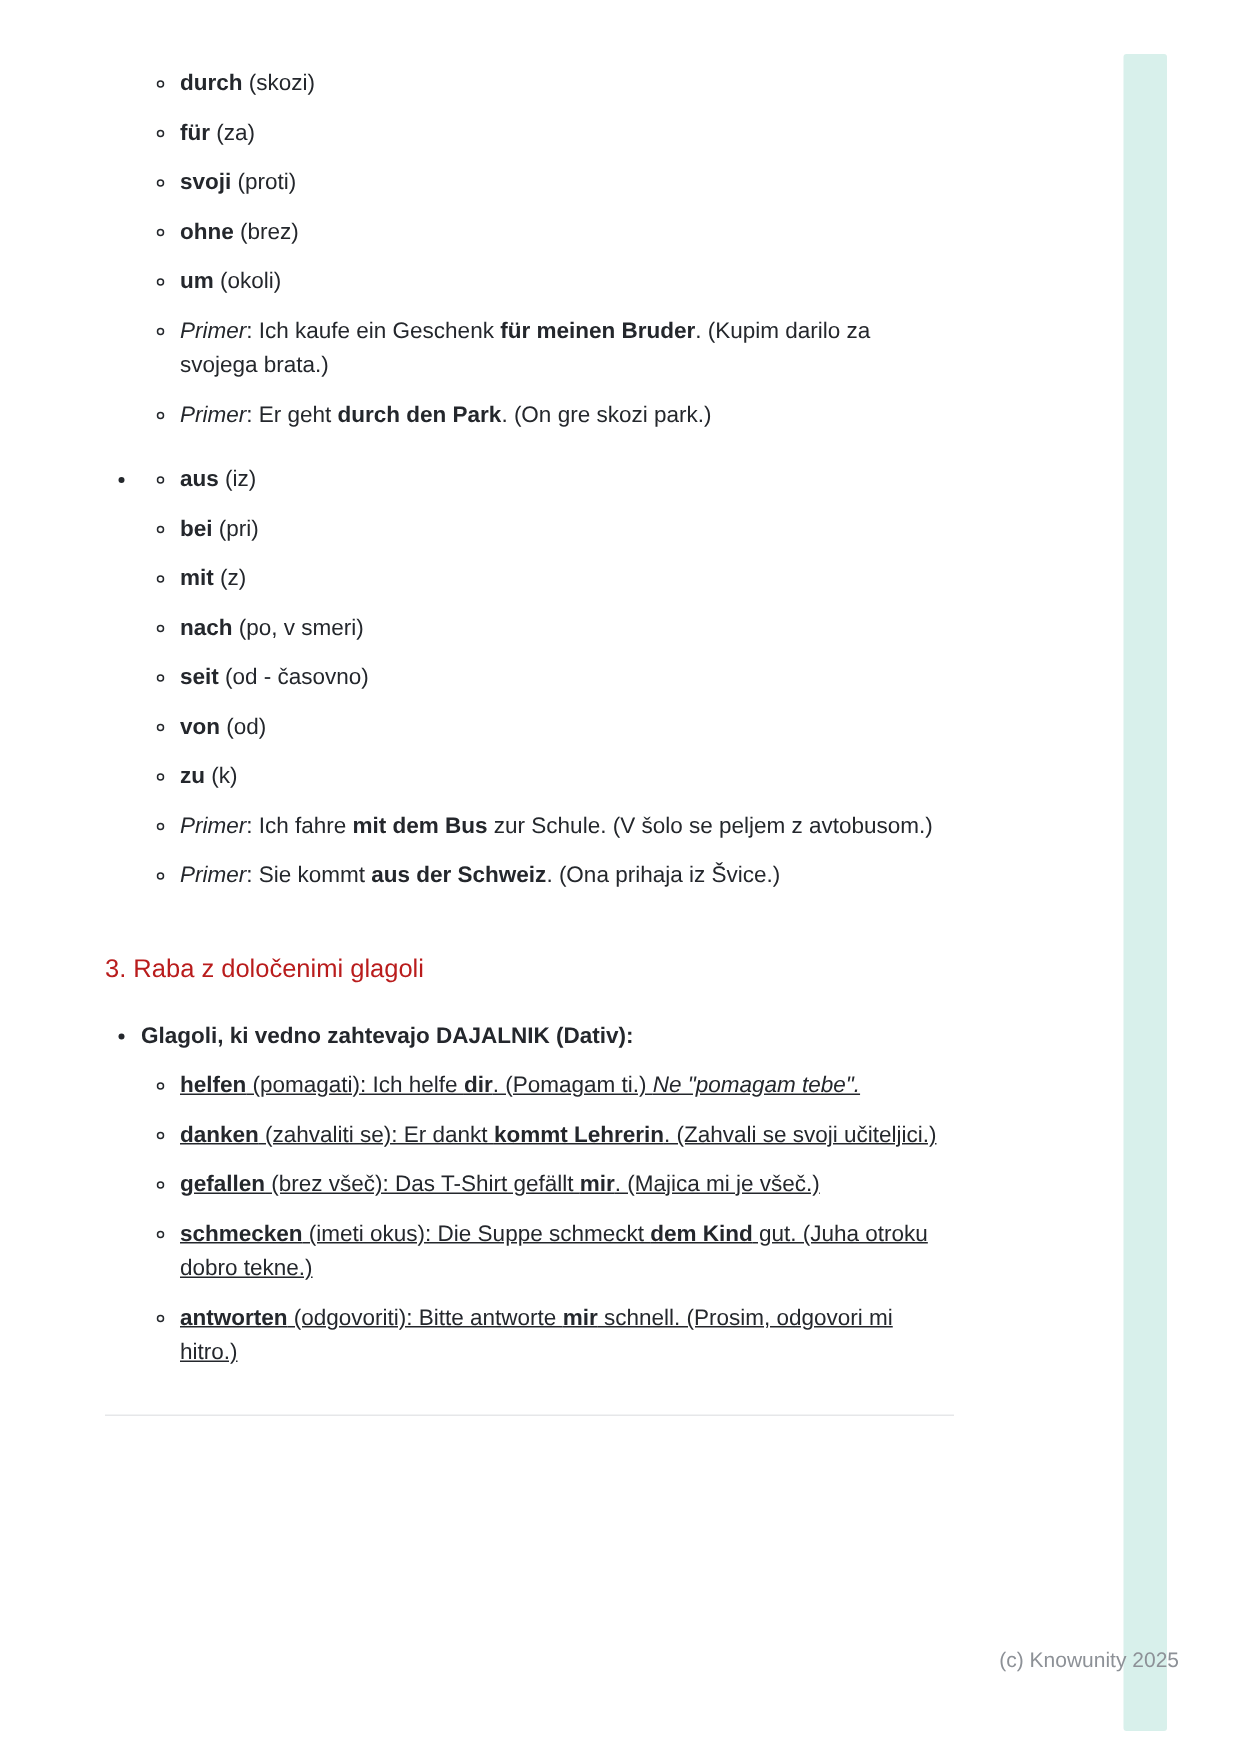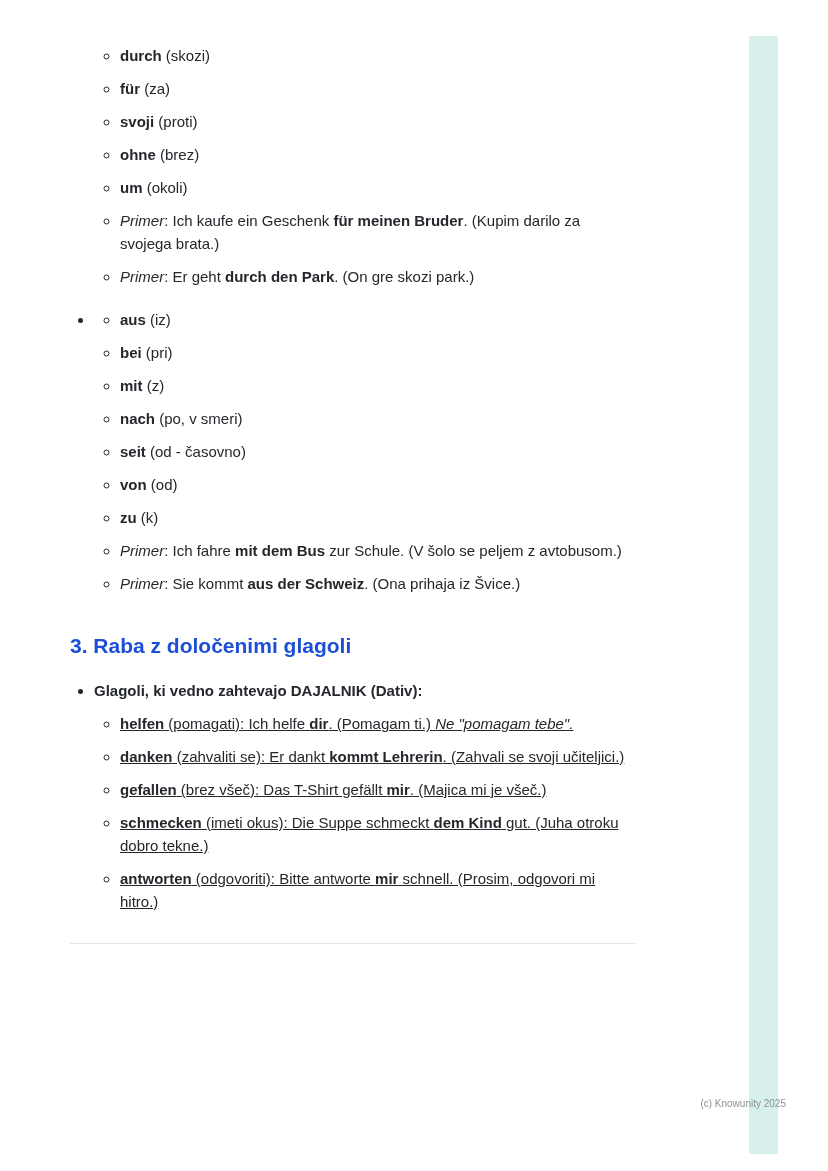--- a/index.html
+++ b/index.html
@@ -28,37 +28,37 @@
     list-style:circle;padding-left:26px;
   }
   ul.standalone{margin-left:24px;margin-top:4px;}
   ul.gap-lg{margin-top:20px;}
   ul.gap-sm{margin-top:10px;text-decoration:underline;}
   li{margin-bottom:10px;}
   ul.lv1 > li{margin-bottom:0;}
   .b{font-weight:700;}
   .i{font-style:italic;}
   h2.section-heading{
-    color:#1d4ed8;
-    font-size:21px;line-height:26px;
-    font-weight:700;
+    color:#b91c1c;
+    font-size:17px;line-height:26px;
+    font-weight:400;
     margin:38px 0 20px 0;
   }
   p.intro{
     margin:0 0 26px 0;
     text-align:justify;
     line-height:29px;
   }
   hr.divider{
     border:none;border-top:1px solid #e6e7e9;
     margin:30px 0 0 0;
   }
   .copyright{
     position:absolute;right:42px;top:1098px;
-    font-size:10px;color:#8d9197;z-index:3;
+    font-size:14px;color:#8d9197;z-index:3;
   }
 </style>
 </head>
 <body>
 
 <div class="page">
 
   <div class="side-stripe"></div>
 
   <div class="content">

